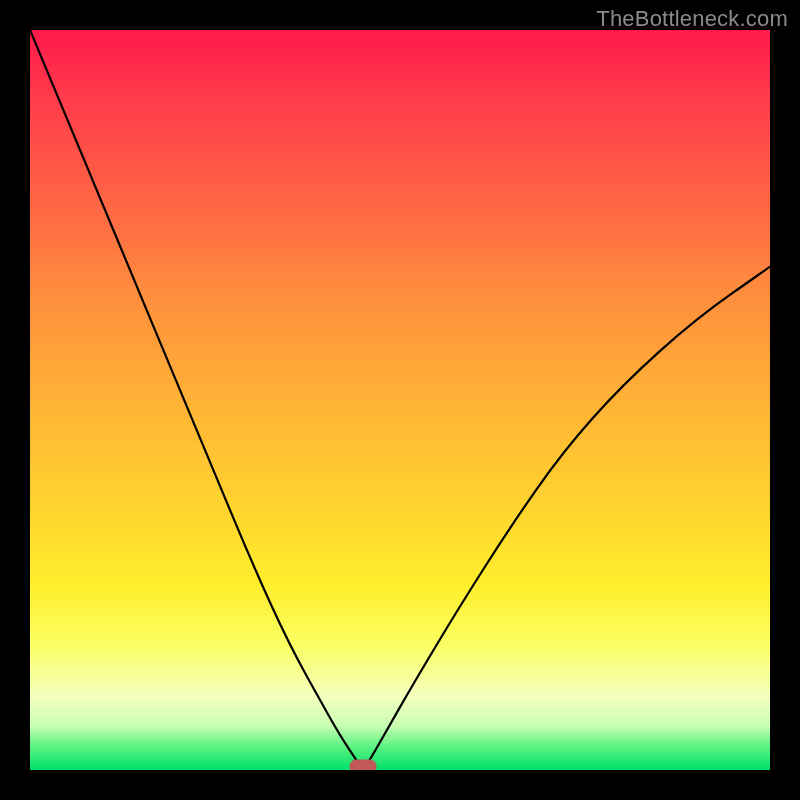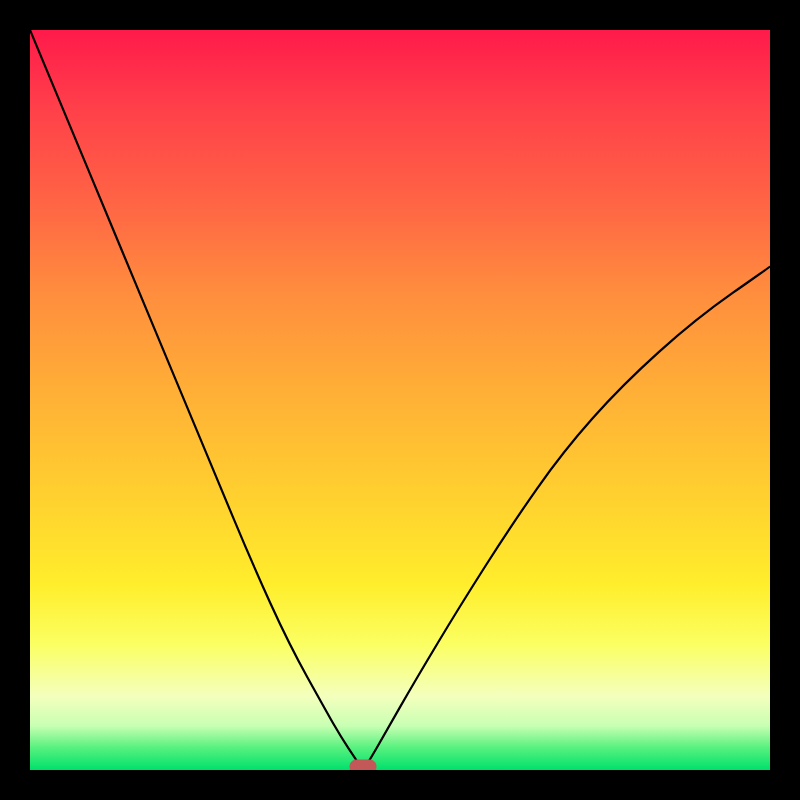--- a/index.html
+++ b/index.html
@@ -65,20 +65,21 @@
   }
   .marker {
     fill: #c25858;
     stroke: #c25858;
   }
 </style>
 </head>
 <body>
 
 <div class="frame">
+  <div class="watermark">TheBottleneck.com</div>
 
   <div class="plot">
     <svg class="overlay" viewBox="0 0 740 740" preserveAspectRatio="none">
       <path id="curve-path" class="curve" d="M 0.0 0.0 Q 0.0 0.0 18.5 44.4 Q 37.0 88.8 55.5 133.2 Q 74.0 177.6 92.5 222.0 Q 111.0 266.4 129.5 310.8 Q 148.0 355.2 166.5 399.6 Q 185.0 444.0 203.5 488.4 Q 222.0 532.8 240.5 573.5 Q 259.0 614.2 277.5 647.5 Q 296.0 680.8 303.4 693.8 Q 310.8 706.7 318.2 717.8 Q 325.6 728.9 329.3 734.5 Q 333.0 740.0 336.7 734.5 Q 340.4 728.9 347.8 716.0 Q 355.2 703.0 370.0 677.1 Q 384.8 651.2 407.0 614.2 Q 429.2 577.2 455.1 536.5 Q 481.0 495.8 506.9 458.8 Q 532.8 421.8 562.4 388.5 Q 592.0 355.2 629.0 321.9 Q 666.0 288.6 703.0 262.7 T 740.0 236.8"></path>
       <rect id="marker-rect" class="marker" x="320.0" y="730.0" width="26" height="13" rx="6" ry="6" fill="#c25858" stroke="#c25858"></rect>
     </svg>
   </div>
 </div>
 
 </body></html>

